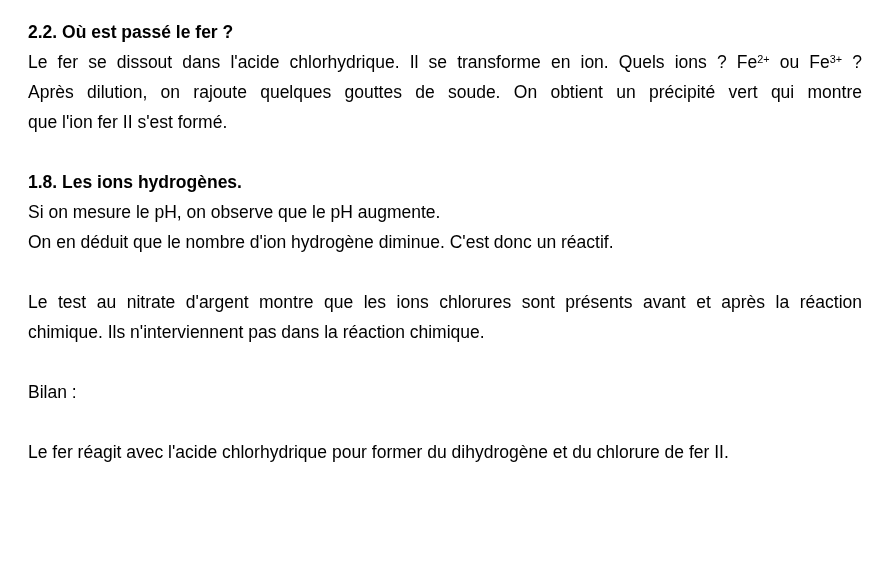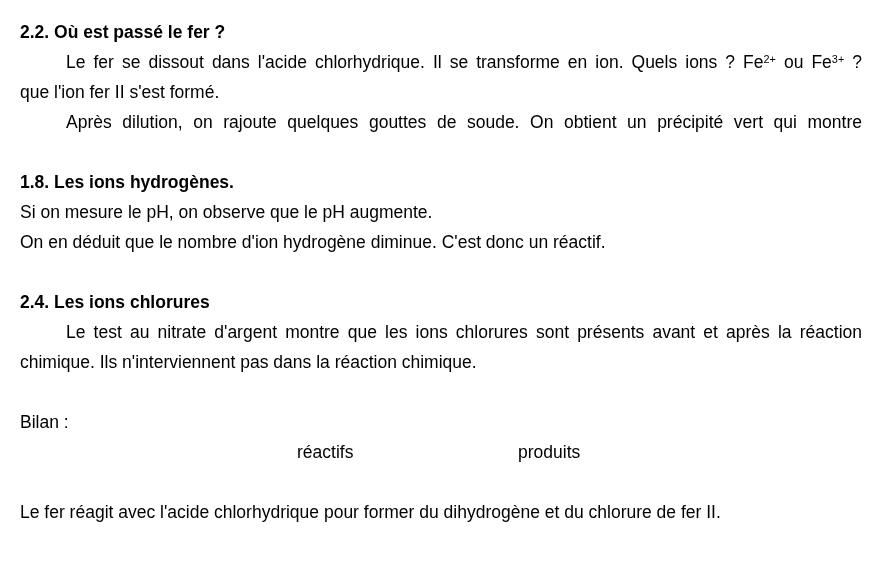--- a/index.html
+++ b/index.html
@@ -9,40 +9,39 @@
   }
   body {
     width: 886px;
     height: 583px;
     overflow: hidden;
   }
   .doc {
     box-sizing: border-box;
     width: 886px;
     height: 583px;
-    padding: 17px 24px 0 20px;
+    padding: 17px 24px 0 28px;
     font-family: "Liberation Sans", "DejaVu Sans", sans-serif;
     font-size: 17.5px;
     color: #000000;
     -webkit-font-smoothing: antialiased;
   }
   .line {
     height: 30px;
     line-height: 30px;
     white-space: nowrap;
   }
   .heading {
     font-weight: bold;
   }
   .justify {
     white-space: normal;
     text-align: justify;
     text-align-last: justify;
     overflow: hidden;
-    margin-left: 46px;
   }
   .spacer {
     height: 30px;
   }
   .sup {
     font-size: 0.62em;
     position: relative;
     top: -0.5em;
     letter-spacing: 0;
   }
@@ -72,40 +71,35 @@
     top: 0;
   }
 </style>
 </head>
 <body>
 
 <div class="doc">
 
   <div class="line heading">2.2. Où est passé le fer ?</div>
   <div class="line justify"><span>Le fer se dissout dans l'acide chlorhydrique. Il se transforme en ion. Quels ions ? Fe</span><span class="sup">2+</span><span> ou Fe</span><span class="sup">3+</span><span> ?</span></div>
+  <div class="line justify">Après dilution, on rajoute quelques gouttes de soude. On obtient un précipité vert qui montre</div>
   <div class="line">que l'ion fer II s'est formé.</div>
-  <div class="line justify">Après dilution, on rajoute quelques gouttes de soude. On obtient un précipité vert qui montre</div>
 
   <div class="spacer"></div>
 
   <div class="line heading">1.8. Les ions hydrogènes.</div>
   <div class="line">Si on mesure le pH, on observe que le pH augmente.</div>
   <div class="line">On en déduit que le nombre d'ion hydrogène diminue. C'est donc un réactif.</div>
 
   <div class="spacer"></div>
 
-  <div class="line heading">2.4. Les ions chlorures</div>
   <div class="line justify">Le test au nitrate d'argent montre que les ions chlorures sont présents avant et après la réaction</div>
   <div class="line">chimique. Ils n'interviennent pas dans la réaction chimique.</div>
 
   <div class="spacer"></div>
 
   <div class="line">Bilan :</div>
-  <div class="labels-line">
-    <span class="label-reactifs">réactifs</span>
-    <span class="label-produits">produits</span>
-  </div>
 
   <div class="spacer"></div>
 
   <div class="line">Le fer réagit avec l'acide chlorhydrique pour former du dihydrogène et du chlorure de fer II.</div>
 
 </div>
 
 </body></html>

